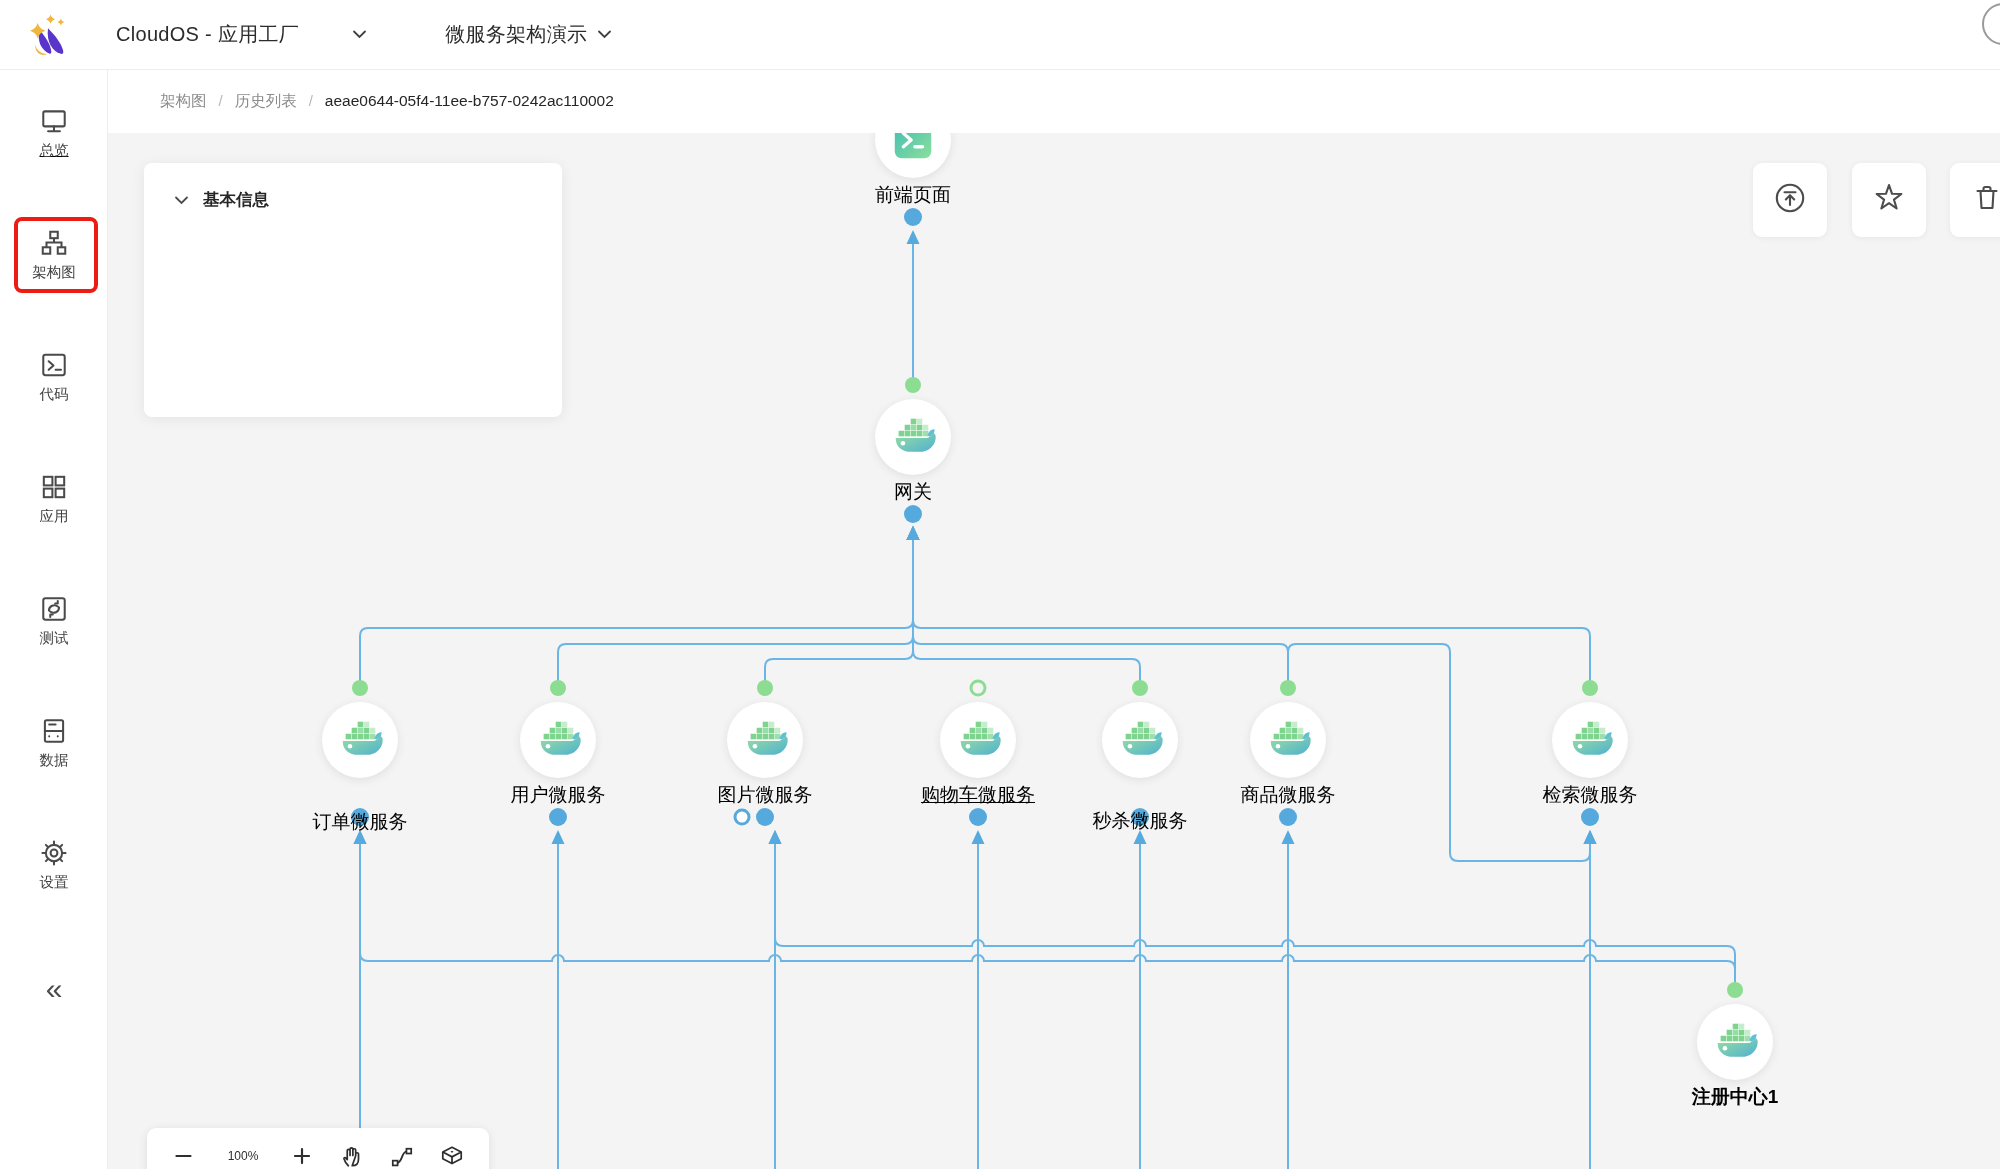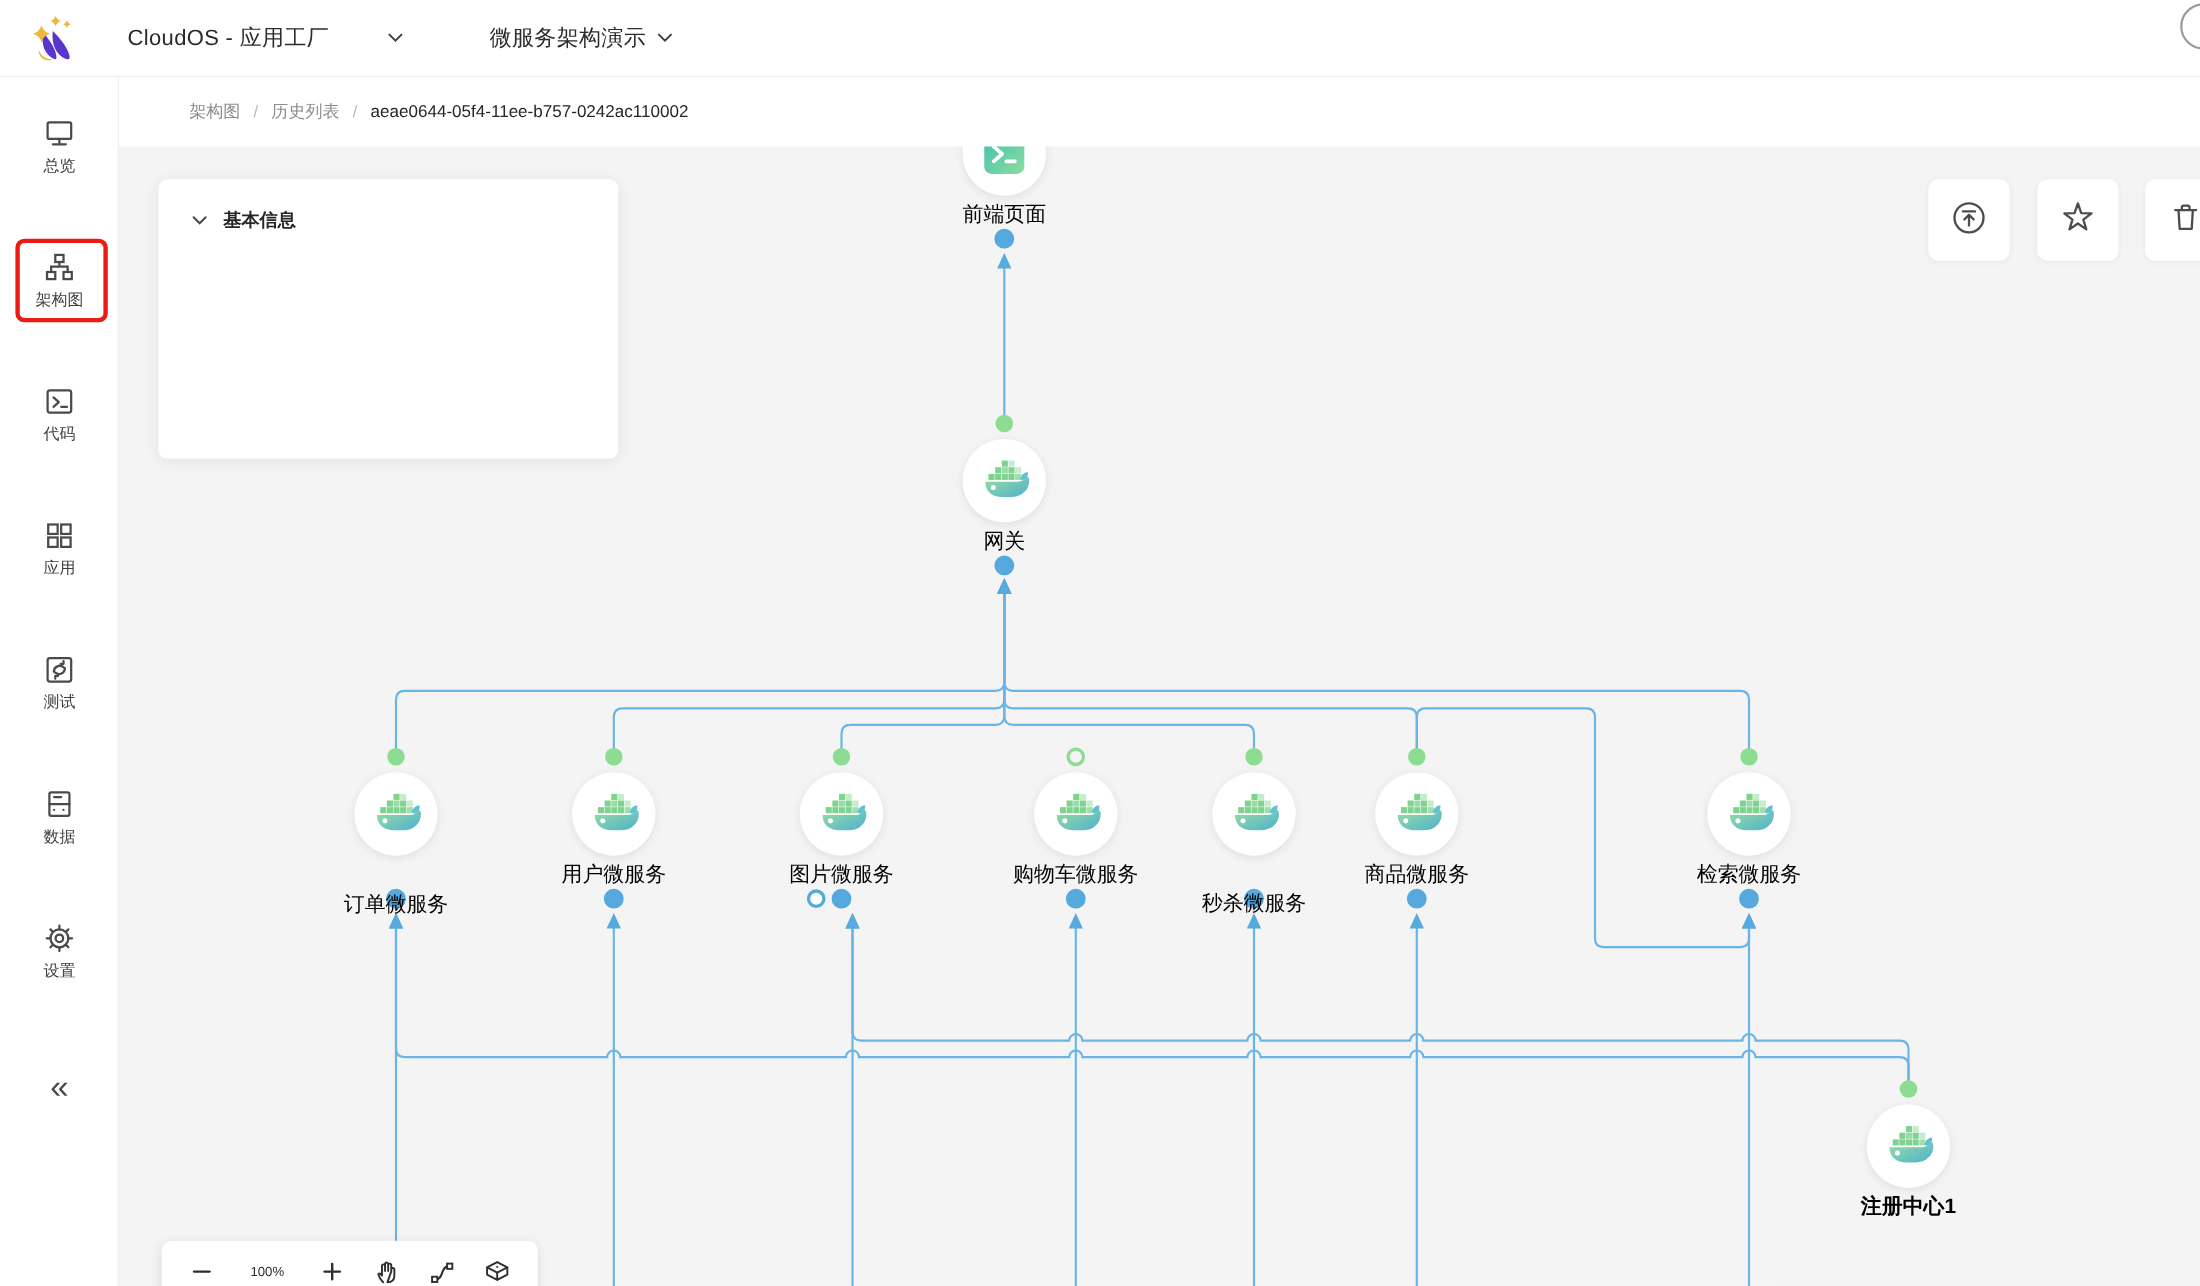--- a/index.html
+++ b/index.html
@@ -17,30 +17,30 @@
   .ws { margin-left:44px;gap:43px; }
   .proj { margin-left:78px;align-items:center; }
   .avatar-cut { position:absolute; right:-24px; top:3px; width:42px; height:42px; border-radius:50%;
                 border:2px solid #9a9a9a; background:#fff; }
 
   
   .sidebar { position:absolute; left:0; top:70px; width:108px; bottom:0; background:#fff;
              border-right:1px solid #ededed; z-index:25; }
   .side-item { width:108px; height:66px; margin-top:56px; display:flex; flex-direction:column;
                align-items:center; justify-content:flex-start; cursor:pointer; }
-  .side-item:first-child { margin-top:36px; }
+  .side-item:first-child { margin-top:36px;text-decoration:underline; }
   .side-item .icn { width:30px; height:30px; }
   .side-item .lbl { margin-top:5px; font-size:14.5px; color:#3f3f3f; }
   .annotation-box { position:absolute; left:14px; top:147px; width:84px; height:76px;
                     border:4px solid #ec1c12; border-radius:8px; pointer-events:none; z-index:40; }
   .collapse-btn { position:absolute; left:0; top:902px; width:108px; text-align:center;
                   font-size:30px; color:#4a4a4a; cursor:pointer; }
 
   
-  .crumbbar { position:absolute; left:108px; top:70px; width:1892px; height:63px; background:#fff;
+  .crumbbar { position:absolute; left:96px; top:70px; width:1892px; height:63px; background:#fff;
               display:flex; align-items:center; z-index:20; }
   .crumb { font-size:15.5px; color:#8c8c8c; cursor:pointer; }
   .crumb.current { color:#262626; cursor:default; }
   .crumb-sep { margin:0 12px; color:#b8b8b8; font-size:15px; }
   .crumbbar .pad { width:64px; }
 
   
   .canvas { position:absolute; left:108px; top:133px; width:1892px; height:1036px;
             background:#f4f4f4; overflow:hidden; z-index:10; }
   #edges { position:absolute; left:0; top:0; }
@@ -395,21 +395,21 @@
                 <rect x="34.2" y="11.2" width="5.8" height="5.8" opacity=".45"></rect>
                 <rect x="21.6" y="4.9" width="5.8" height="5.8"></rect>
                 <rect x="27.9" y="4.9" width="5.8" height="5.8" opacity=".45"></rect>
               </g>
               <path d="M39 22.2c1.4-4.4 4.4-6.6 7.5-6.2.2 3.5-1.9 6.7-5.2 7.7z" fill="#5fc0d6"></path>
               <path d="M6 25h31c3.6 0 6.2-1.7 7.6-4.4l.5-1c1.6.8 2.6 2.3 2.6 4.3 0 8.6-6.9 15.6-17.2 15.6h-8.3C12.4 39.5 6 33.6 6 25.7z" fill="url(#gD)"></path>
               <circle cx="13.5" cy="30.5" r="2.4" fill="#fff"></circle>
             </svg>
           </span>
         </div>
-        <div class="node-label" style="left: 760px; top: 649px;">购物车微服务</div>
+        <div class="node-label" style="left: 760px; top: 649px; text-decoration: underline;">购物车微服务</div>
         <div class="node" style="left: 994px; top: 569px;">
           <span style="display:flex;width:46px;height:46px">
             <svg viewBox="0 0 48 48">
               <defs>
                 <linearGradient id="gD" x1="0" y1="0" x2="1" y2="1">
                   <stop offset="0" stop-color="#98dfa0"></stop>
                   <stop offset="1" stop-color="#4fb0d0"></stop>
                 </linearGradient>
               </defs>
               <g fill="#7ed48f">

